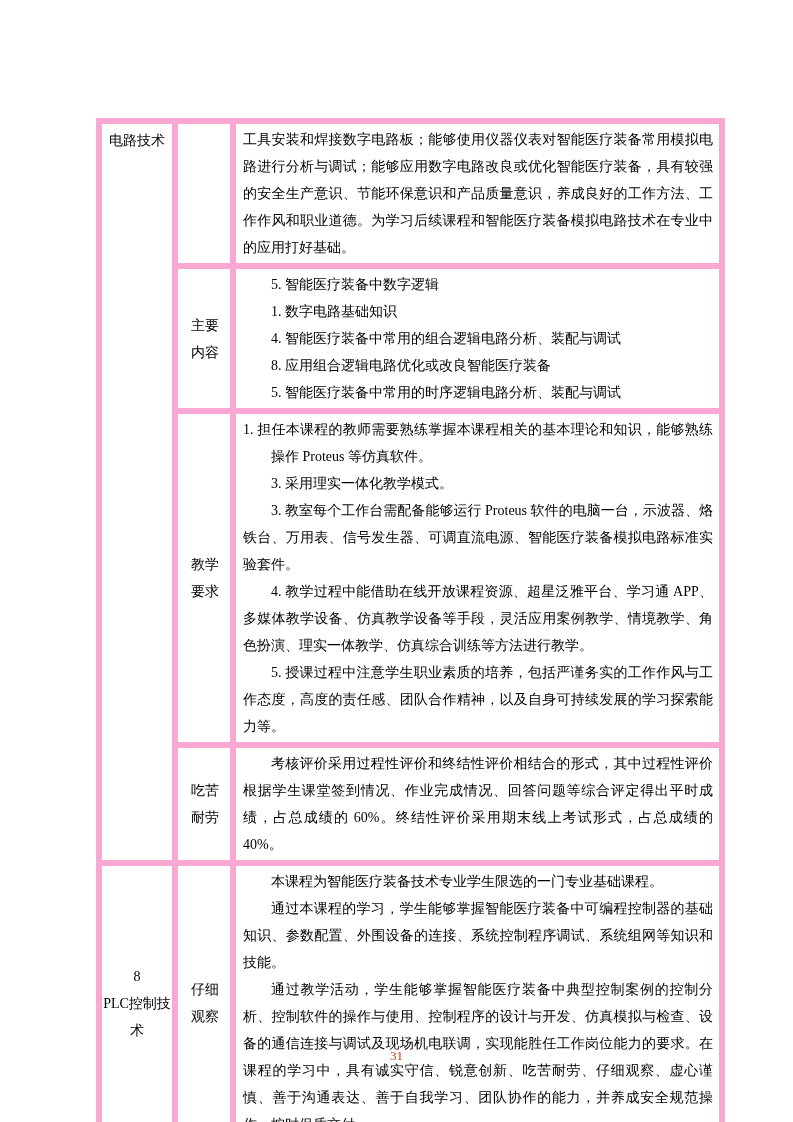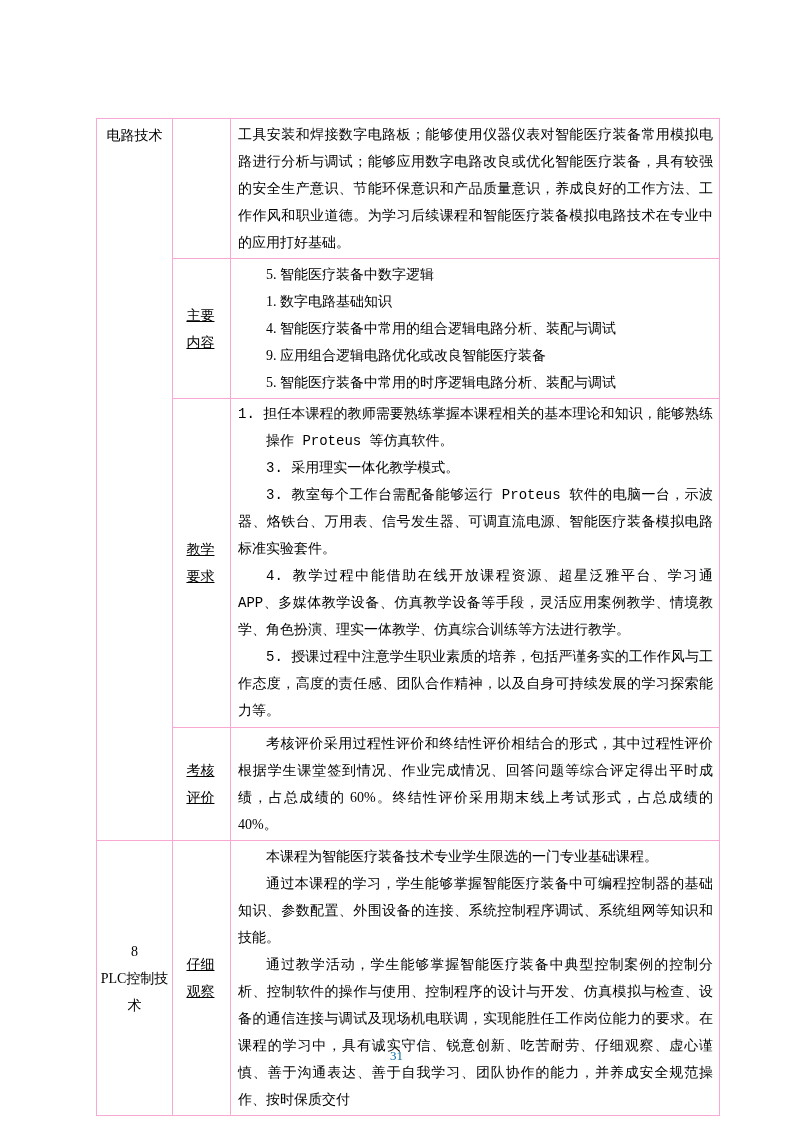--- a/index.html
+++ b/index.html
@@ -17,66 +17,65 @@
     position: absolute;
     left: 96px;
     top: 118px;
     width: 623px;
     border-collapse: collapse;
     table-layout: fixed;
   }
   col.col-course { width: 76px; }
   col.col-label  { width: 58px; }
   col.col-content{ width: 489px; }
-  td { border: 1px solid #f9a8d4; }
+  td { border: 6px solid #f9a8d4; }
   td.course-cell {
     vertical-align: top;
     text-align: center;
     font-size: 14px;
     line-height: 27px;
     padding-top: 3px;
   }
   td.course-cell.v-middle { vertical-align: middle; padding-top: 0; }
   .course-name { white-space: pre-line; }
   td.label-cell {
     vertical-align: middle;
     text-align: center;
     font-size: 14px;
   }
   .label-text {
     width: 2.15em;
     margin: 16px auto;
     line-height: 27px;
-    text-align: left;
+    text-align: right;
     word-break: break-all;
-    text-decoration: underline;
   }
   td.content-cell {
     vertical-align: top;
     font-size: 14px;
     line-height: 27px;
     padding: 2px 6px 2px 7px;
     text-align: justify;
   }
   td.content-cell p { margin: 0; }
   p.indent { text-indent: 2em; }
   p.hang { padding-left: 2em; text-indent: -2em; }
   td.h-r1 { height: 137px; }
   td.h-r2 { height: 140px; }
-  td.h-r3 { height: 300px; font-family: Liberation Mono, monospace; }
+  td.h-r3 { height: 300px; }
   td.h-r4 { height: 80px; }
   td.h-r5 { height: 235px; }
   .footer-pageno {
     position: absolute;
     top: 1048px;
     left: 0;
     width: 100%;
     text-align: center;
     font-size: 13px;
-    color: #0369a1;
+    color: #c2410c;
   }
 </style>
 </head>
 <body>
 
 <div class="page">
 
   <table class="course-table">
     <colgroup>
       <col class="col-course">
@@ -96,41 +95,41 @@
       </tr>
 
       <tr>
         <td class="label-cell">
           <div class="label-text">主要内容</div>
         </td>
         <td class="content-cell h-r2">
           <p class="indent">5. 智能医疗装备中数字逻辑</p>
           <p class="indent">1. 数字电路基础知识</p>
           <p class="indent">4. 智能医疗装备中常用的组合逻辑电路分析、装配与调试</p>
-          <p class="indent">9. 应用组合逻辑电路优化或改良智能医疗装备</p>
+          <p class="indent">8. 应用组合逻辑电路优化或改良智能医疗装备</p>
           <p class="indent">5. 智能医疗装备中常用的时序逻辑电路分析、装配与调试</p>
         </td>
       </tr>
 
       <tr>
         <td class="label-cell">
           <div class="label-text">教学要求</div>
         </td>
         <td class="content-cell h-r3">
           <p class="hang">1. 担任本课程的教师需要熟练掌握本课程相关的基本理论和知识，能够熟练操作 Proteus 等仿真软件。</p>
           <p class="indent">3. 采用理实一体化教学模式。</p>
           <p class="indent">3. 教室每个工作台需配备能够运行 Proteus 软件的电脑一台，示波器、烙铁台、万用表、信号发生器、可调直流电源、智能医疗装备模拟电路标准实验套件。</p>
           <p class="indent">4. 教学过程中能借助在线开放课程资源、超星泛雅平台、学习通 APP、多媒体教学设备、仿真教学设备等手段，灵活应用案例教学、情境教学、角色扮演、理实一体教学、仿真综合训练等方法进行教学。</p>
           <p class="indent">5. 授课过程中注意学生职业素质的培养，包括严谨务实的工作作风与工作态度，高度的责任感、团队合作精神，以及自身可持续发展的学习探索能力等。</p>
         </td>
       </tr>
 
       <tr>
         <td class="label-cell">
-          <div class="label-text">考核评价</div>
+          <div class="label-text">吃苦耐劳</div>
         </td>
         <td class="content-cell h-r4">
           <p class="indent">考核评价采用过程性评价和终结性评价相结合的形式，其中过程性评价根据学生课堂签到情况、作业完成情况、回答问题等综合评定得出平时成绩，占总成绩的 60%。终结性评价采用期末线上考试形式，占总成绩的 40%。</p>
         </td>
       </tr>
 
       <tr>
         <td class="course-cell v-middle">
           <div class="course-name">8
 PLC控制技术</div>

